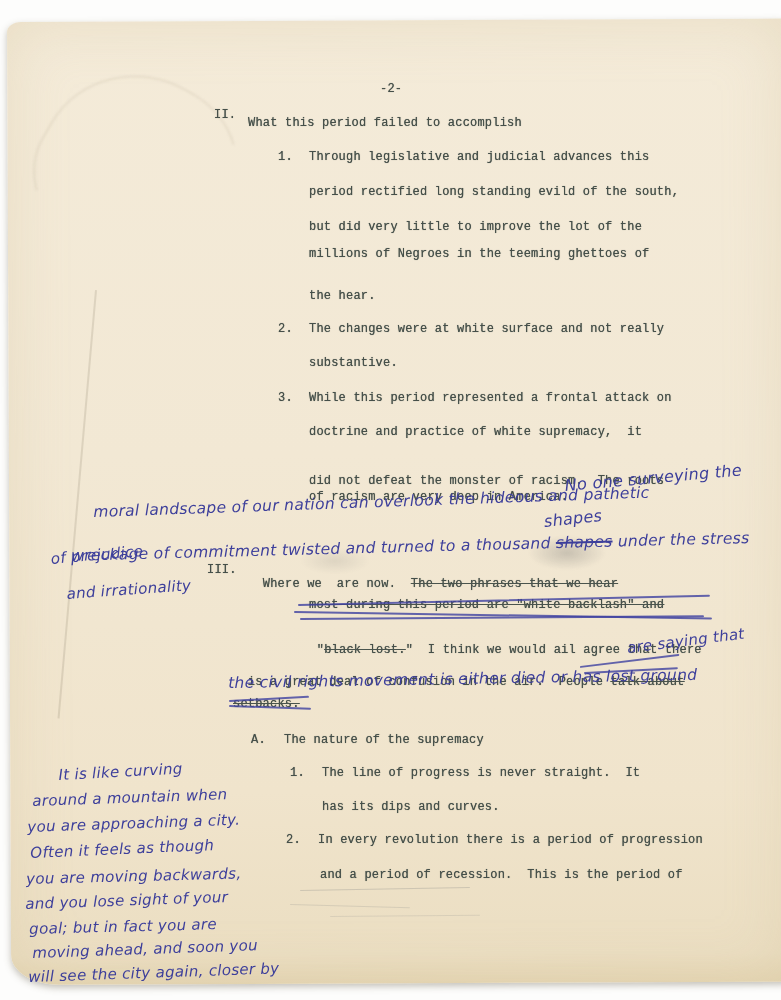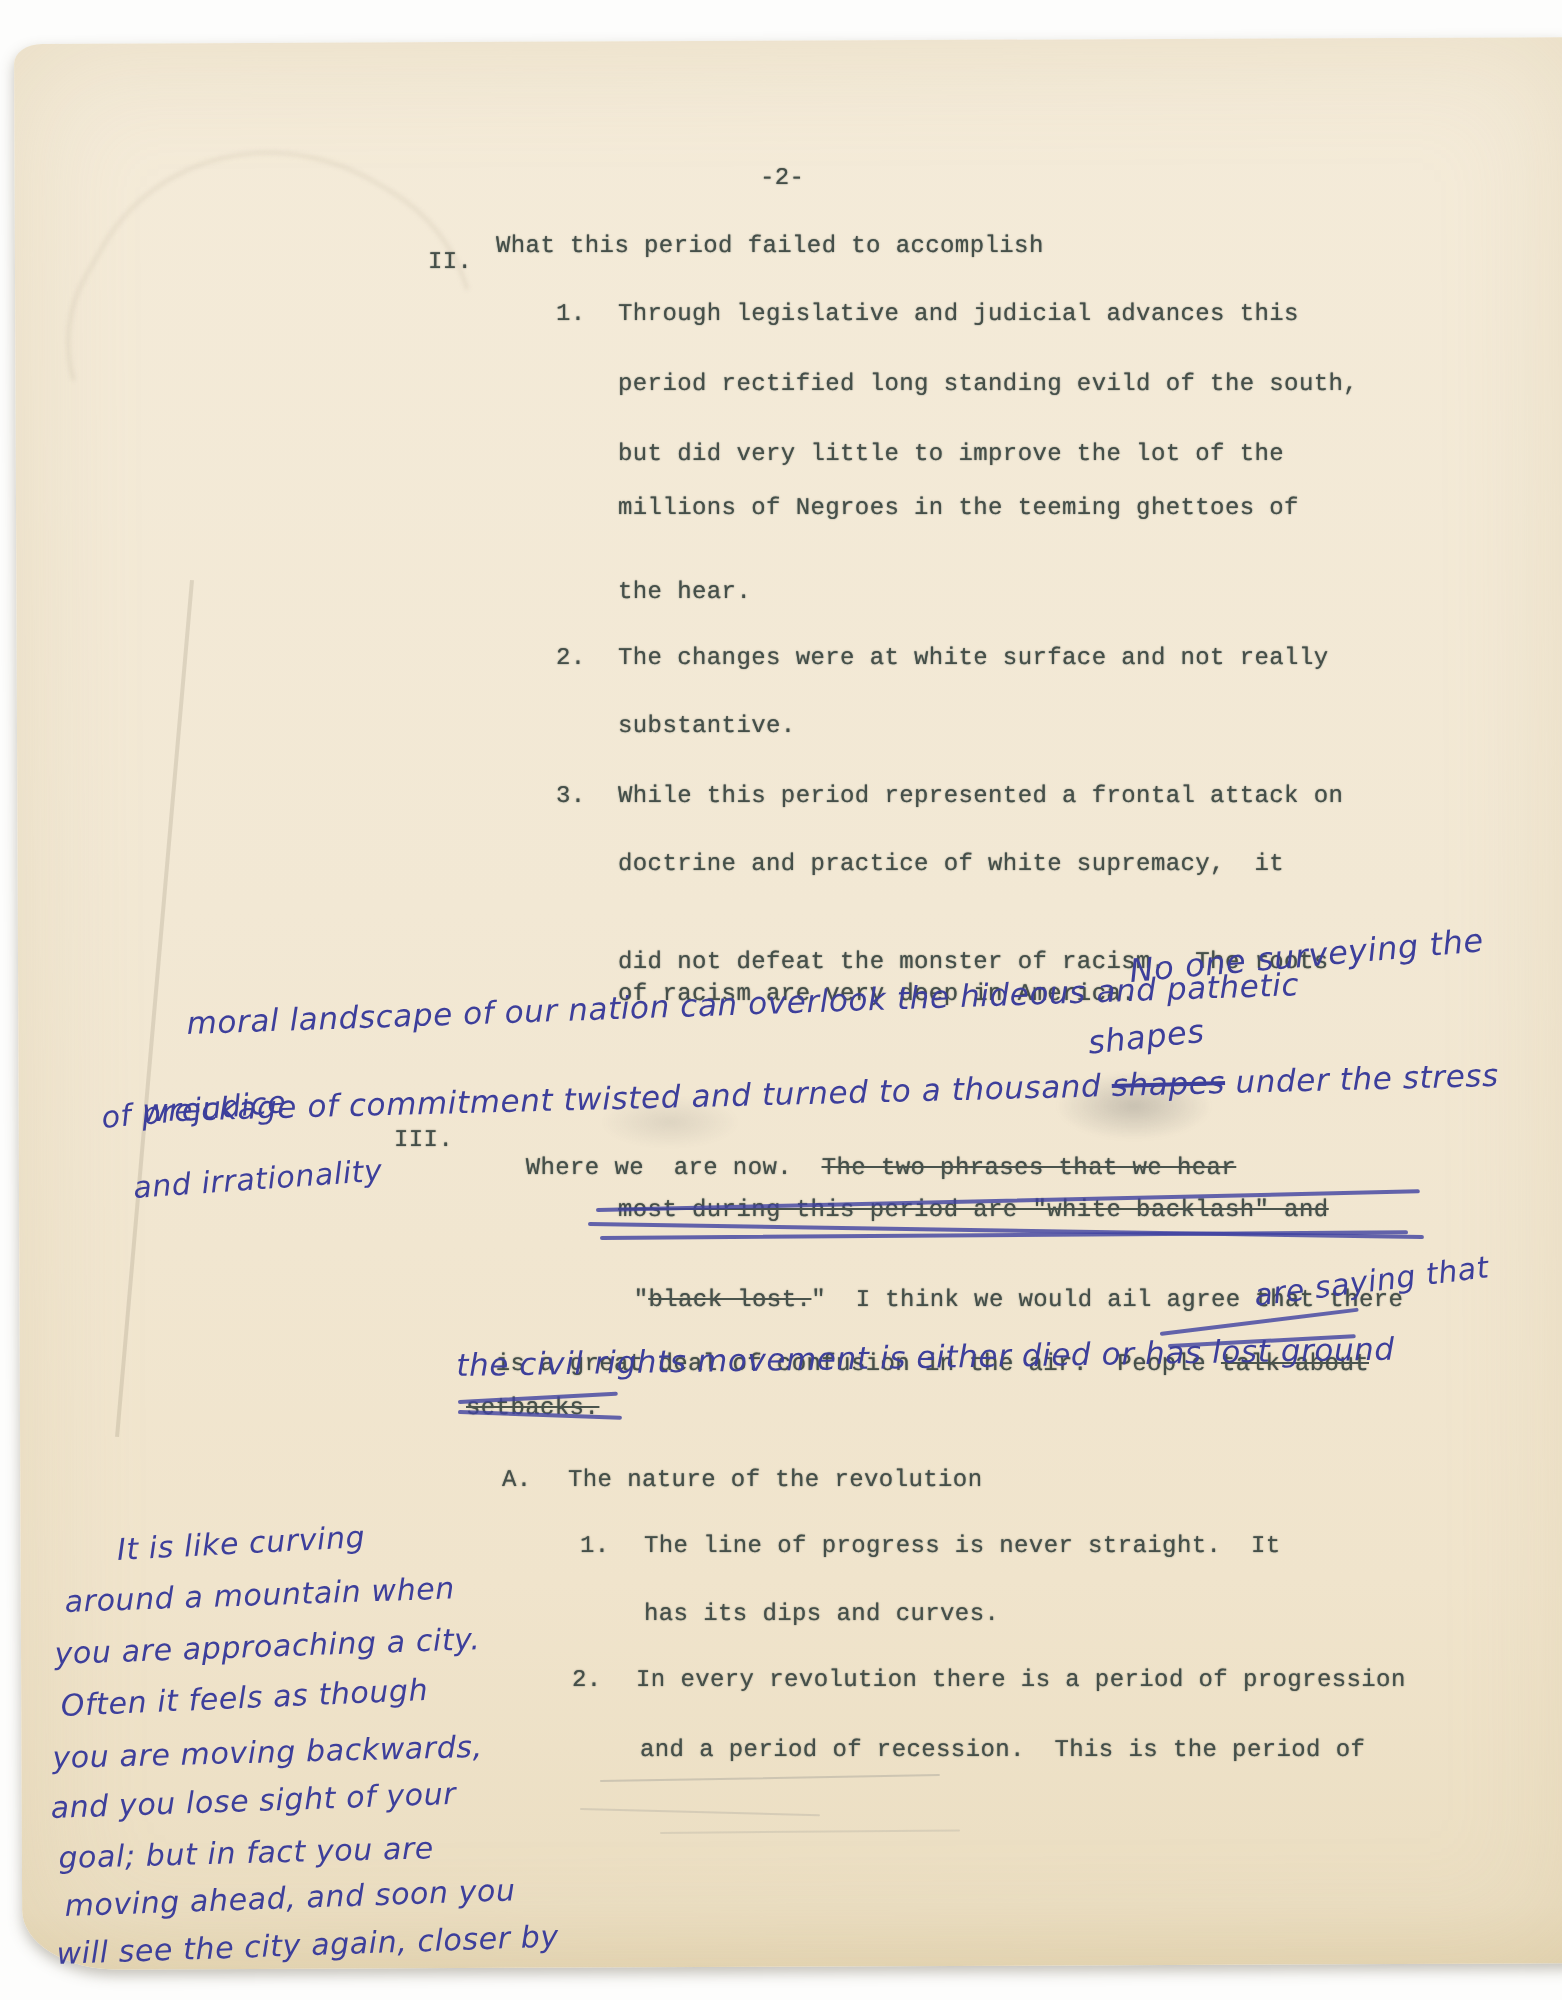--- a/index.html
+++ b/index.html
@@ -72,41 +72,41 @@
 <div class="corner-curl"></div>
 <div class="crease" style="left:95px;top:290px;height:430px;transform:rotate(5deg)"></div>
 <div class="smudge" style="left:528px;top:536px;width:78px;height:34px"></div>
 <div class="smudge" style="left:300px;top:548px;width:70px;height:26px;opacity:.5"></div>
 <div class="pencil" style="left:300px;top:890px;width:170px;transform:rotate(-1deg)"></div>
 <div class="pencil" style="left:290px;top:904px;width:120px;transform:rotate(1.5deg);opacity:.7"></div>
 <div class="pencil" style="left:330px;top:916px;width:150px;transform:rotate(-0.5deg);opacity:.6"></div>
 
 <span class="t" style="left:380px;top:82px">-2-</span>
 
-<span class="t" style="left:214px;top:124px">II.</span>
+<span class="t" style="left:214px;top:108px">II.</span>
 <span class="t" style="left:248px;top:116px">What this period failed to accomplish</span>
 
 <span class="t" style="left:278px;top:150px">1.</span>
 <span class="t" style="left:309px;top:150px">Through legislative and judicial advances this</span>
 <span class="t" style="left:309px;top:185px">period rectified long standing evild of the south,</span>
 <span class="t" style="left:309px;top:220px">but did very little to improve the lot of the</span>
 <span class="t" style="left:309px;top:247px">millions of Negroes in the teeming ghettoes of</span>
 <span class="t" style="left:309px;top:289px">the hear.</span>
 
 <span class="t" style="left:278px;top:322px">2.</span>
 <span class="t" style="left:309px;top:322px">The changes were at white surface and not really</span>
 <span class="t" style="left:309px;top:356px">substantive.</span>
 
 <span class="t" style="left:278px;top:391px">3.</span>
 <span class="t" style="left:309px;top:391px">While this period represented a frontal attack on</span>
 <span class="t" style="left:309px;top:425px">doctrine and practice of white supremacy,  it</span>
 <span class="t" style="left:309px;top:474px">did not defeat the monster of racism.  The roots</span>
 <span class="t" style="left:309px;top:490px">of racism are very deep in America.</span>
 
-<span class="t" style="left:197px;top:563px">III.</span>
+<span class="t" style="left:207px;top:563px">III.</span>
 <div class="t-line" style="left:248px;top:563px">
   <span class="t-inline">Where we  are now.  </span><span class="t-inline ts">The two phrases that we hear</span>
 </div>
 
 <span class="t ts" style="left:309px;top:598px">most during this period are "white backlash" and</span>
 <div class="scrib" style="left:298px;top:604px;width:412px;transform:rotate(-1.3deg)"></div>
 <div class="scrib" style="left:294px;top:611px;width:418px;transform:rotate(0.9deg)"></div>
 <div class="scrib" style="left:300px;top:618px;width:404px;height:1.5px;transform:rotate(-0.4deg)"></div>
 
 <div class="t-line" style="left:302px;top:629px">
@@ -117,21 +117,21 @@
   <span class="t-inline">is a great deal of confusion in the air.  People </span><span class="t-inline ts">talk about</span>
 </div>
 <div class="scrib" style="left:580px;top:666px;width:100px;transform:rotate(-7deg)"></div>
 <div class="scrib" style="left:584px;top:672px;width:94px;transform:rotate(-3deg)"></div>
 
 <span class="t ts" style="left:233px;top:697px">setbacks.</span>
 <div class="scrib" style="left:229px;top:700px;width:80px;transform:rotate(-3deg)"></div>
 <div class="scrib" style="left:229px;top:705px;width:82px;transform:rotate(2deg)"></div>
 
 <span class="t" style="left:251px;top:733px">A.</span>
-<span class="t" style="left:284px;top:733px">The nature of the revolution</span>
+<span class="t" style="left:284px;top:733px">The nature of the supremacy</span>
 
 <span class="t" style="left:290px;top:766px">1.</span>
 <span class="t" style="left:322px;top:766px">The line of progress is never straight.  It</span>
 <span class="t" style="left:322px;top:800px">has its dips and curves.</span>
 
 <span class="t" style="left:286px;top:833px">2.</span>
 <span class="t" style="left:318px;top:833px">In every revolution there is a period of progression</span>
 <span class="t" style="left:320px;top:868px">and a period of recession.  This is the period of</span>
 
 <span class="h" style="left:564px;top:476px;transform:rotate(-5deg)">No one surveying the</span>

